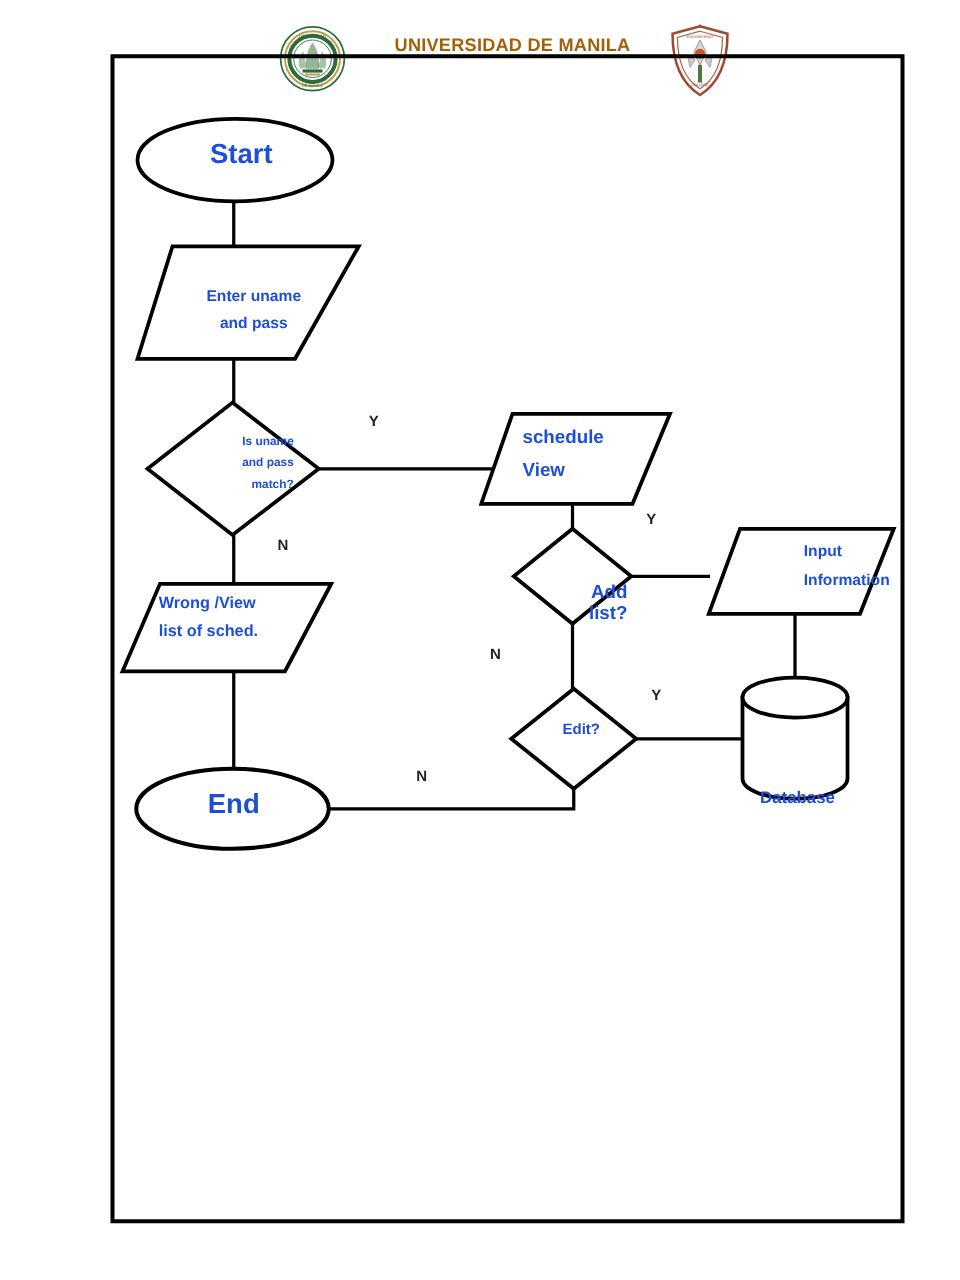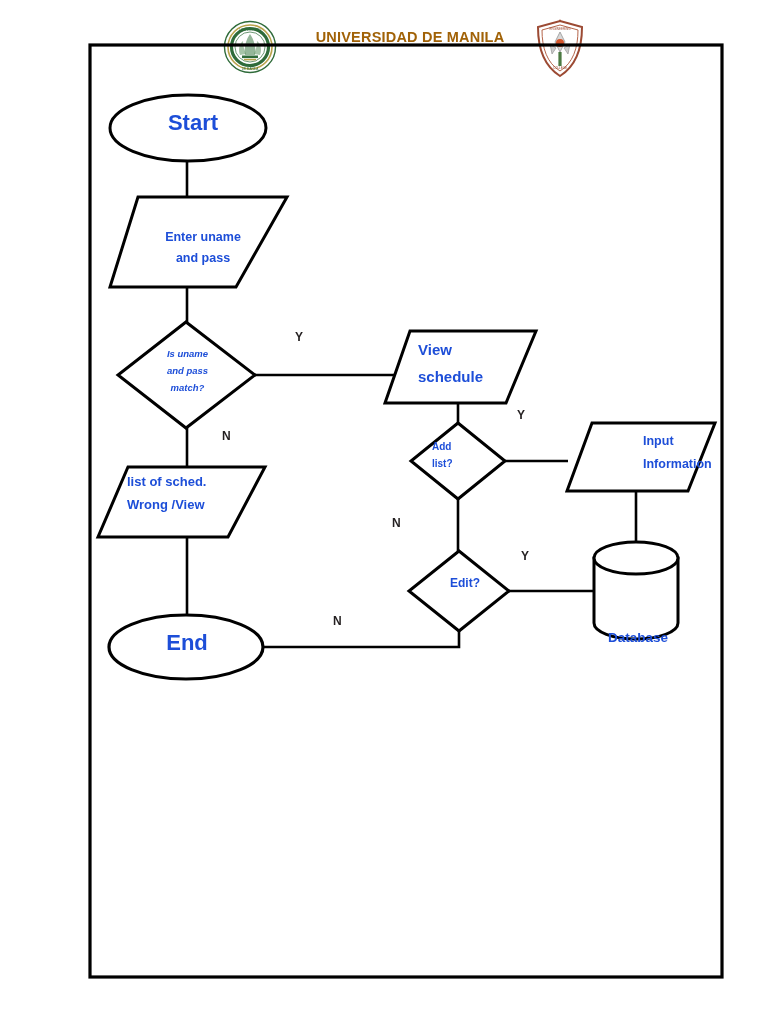--- a/index.html
+++ b/index.html
@@ -82,25 +82,25 @@
   .lbl-input {
     left: 598px; top: 430px; width: 130px;
     text-align: left; font-size: 12.5px; line-height: 23px; margin-left: 45px;
   }
   .lbl-database {
     left: 588px; top: 583px; width: 100px;
     text-align: center; font-size: 13.5px; margin-top: 47px;
   }
   .lbl-dia1 {
     left: 140px; top: 345px; width: 95px;
-    text-align: center; font-size: 9.5px; line-height: 17px; font-style: italic;
+    text-align: right; font-size: 9.5px; line-height: 17px;
   }
   .lbl-dia2 {
-    left: 432px; top: 438px; width: 70px;
-    text-align: left; font-size: 10px; line-height: 17px;
+    left: 432px; top: 465px; width: 70px;
+    text-align: right; font-size: 15px; line-height: 17px;
   }
   .lbl-dia3 {
     left: 425px; top: 576px; width: 80px;
     text-align: center; font-size: 12px;
   }
   .edge-label {
     position: absolute;
     font-size: 12px;
     font-weight: bold;
     color: #231f20;
@@ -205,29 +205,29 @@
     <div>and pass</div>
   </div>
 
   <div class="node-label lbl-dia1">
     <div>Is  uname</div>
     <div>and  pass</div>
     <div>match?</div>
   </div>
 
   <div class="node-label lbl-wrong">
+    <div>Wrong   /View</div>
     <div>list of sched.</div>
-    <div>Wrong   /View</div>
   </div>
 
   <div class="node-label lbl-end">End</div>
 
   <div class="node-label lbl-view">
+    <div>schedule</div>
     <div>View</div>
-    <div>schedule</div>
   </div>
 
   <div class="node-label lbl-dia2">
     <div>Add</div>
     <div>list?</div>
   </div>
 
   <div class="node-label lbl-dia3">Edit?</div>
 
   <div class="node-label lbl-input">

